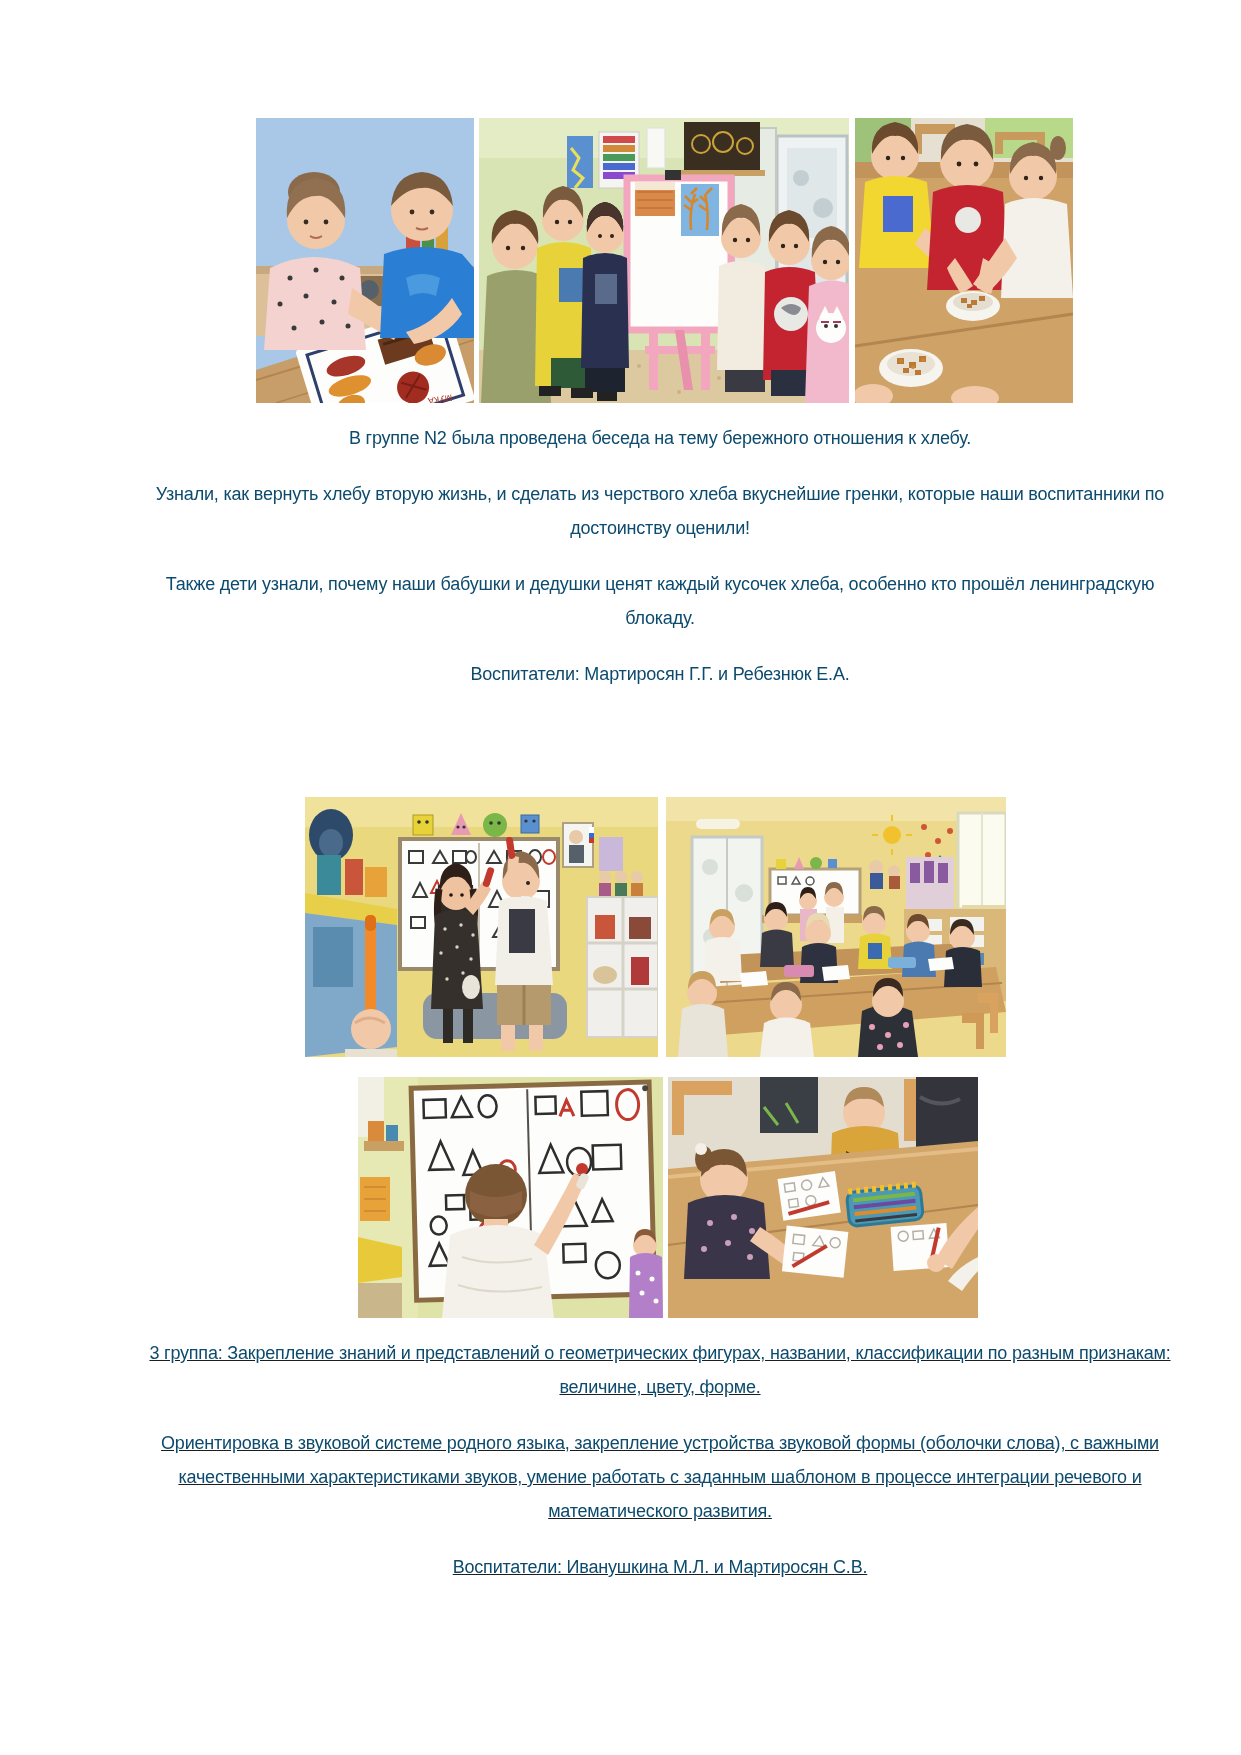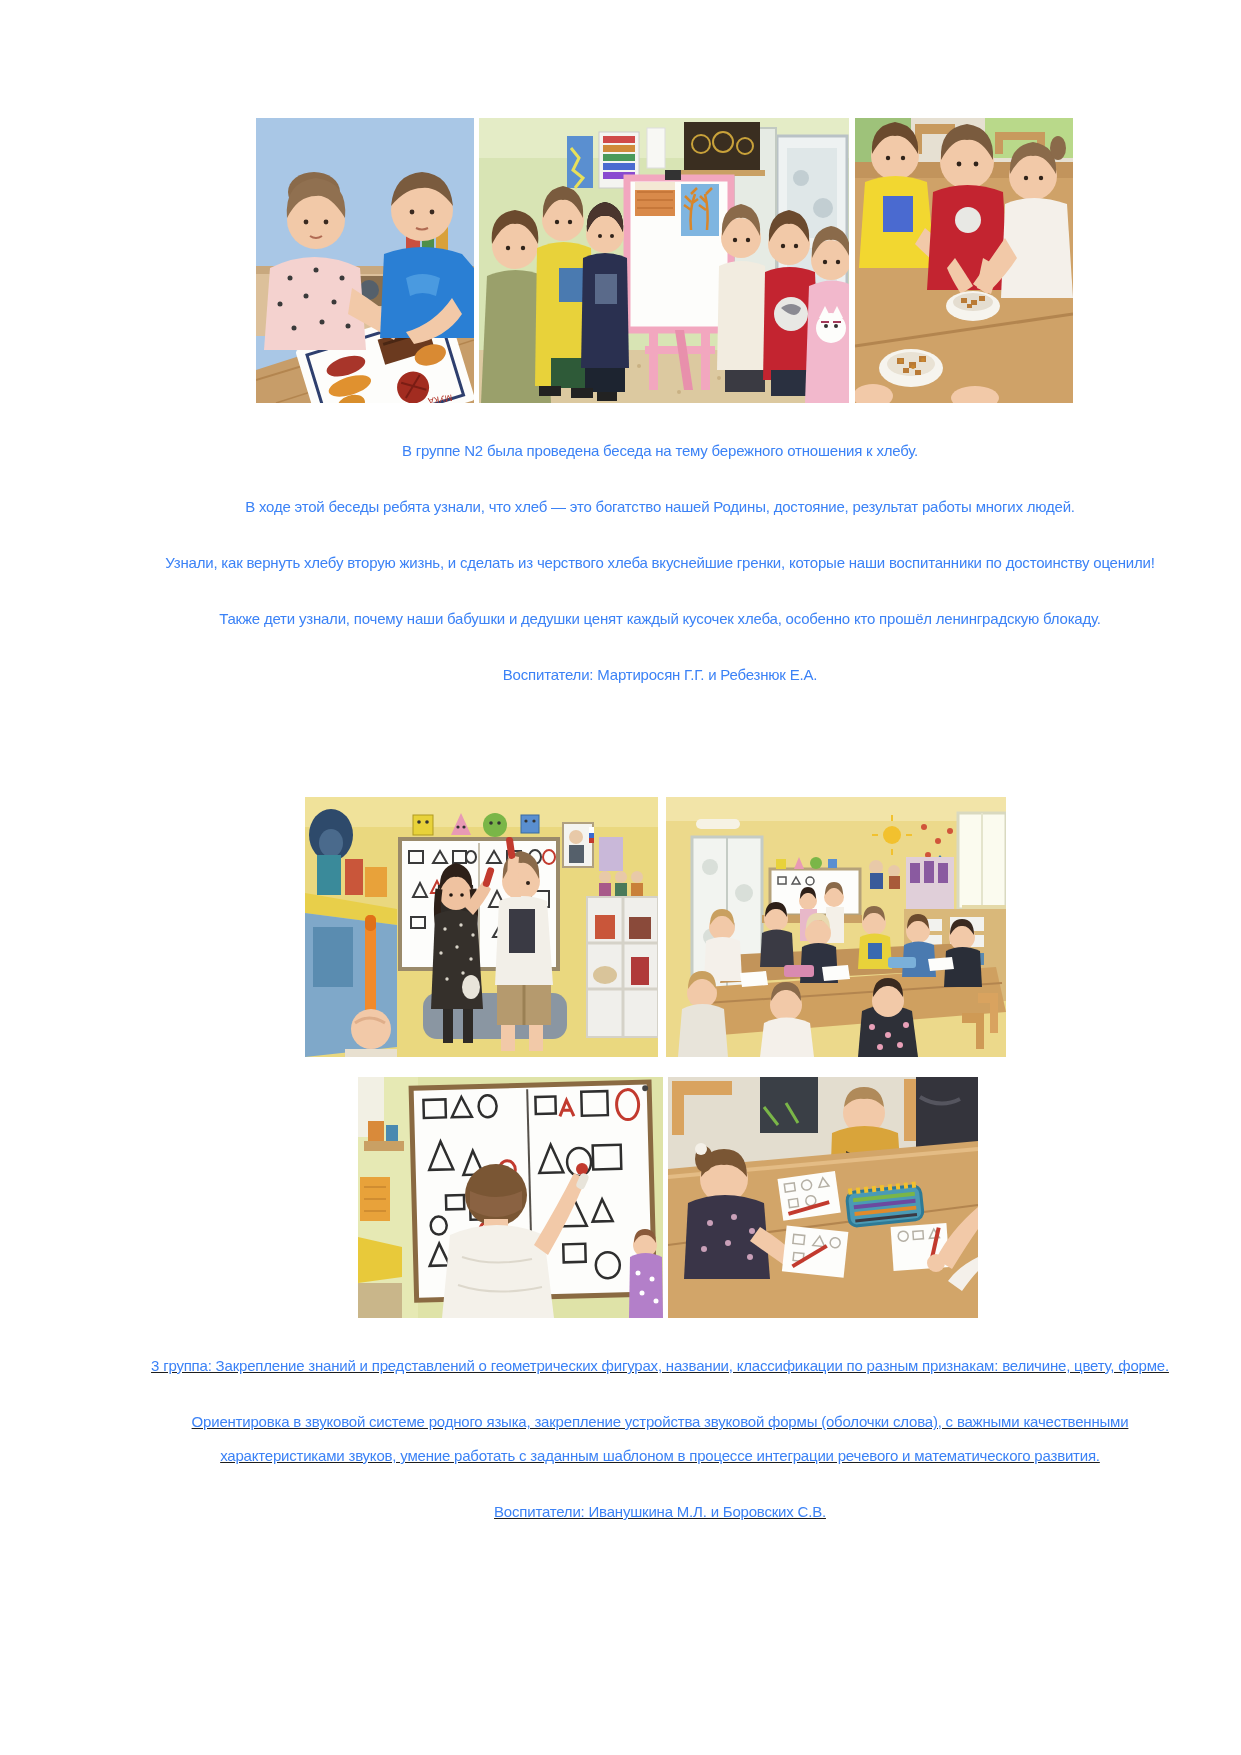--- a/index.html
+++ b/index.html
@@ -1,21 +1,21 @@
 <!DOCTYPE html>
 <html><head>
 <meta charset="utf-8">
 <style>
   html,body{margin:0;padding:0;background:#ffffff;}
   .page{position:relative;width:1241px;height:1755px;background:#ffffff;overflow:hidden;
         font-family:"Liberation Sans",sans-serif;color:#1d1d1d;}
   .photo-row{position:absolute;display:flex;}
   .photo{display:block;flex:0 0 auto;background:#eee;}
   .textblock{position:absolute;left:140px;width:1040px;text-align:center;}
-  .textblock p{margin:13px 0 22px 0;font-size:15px;line-height:34px;letter-spacing:-0.2px;color:#3b82f6;}
+  .textblock p{margin:0 0 22px 0;font-size:18px;line-height:34px;letter-spacing:-0.2px;color:#0c4a6e;}
   .teachers{margin-top:0;}
 </style>
 </head>
 <body>
 
 <div class="page">
 
   <div class="photo-row" style="top:118px;left:256px;">
 
     <svg class="photo" style="margin-right:5px;" width="218" height="285" viewBox="0 0 218 285">
@@ -245,21 +245,20 @@
           <circle cx="58" cy="249" r="2"></circle>
           <circle cx="68" cy="242" r="2"></circle>
         </g>
       <ellipse cx="18" cy="278" rx="20" ry="12" fill="#f2c9a8"></ellipse>
       <ellipse cx="120" cy="280" rx="24" ry="12" fill="#f2c9a8"></ellipse>
     </svg>
   </div>
 
   <div class="textblock" style="top:421px;">
     <p>В группе N2 была проведена беседа на тему бережного отношения к хлебу.</p>
-    <p>В ходе этой беседы ребята узнали, что хлеб — это богатство нашей Родины, достояние, результат работы многих людей.</p>
     <p>Узнали, как вернуть хлебу вторую жизнь, и сделать из черствого хлеба вкуснейшие гренки, которые наши воспитанники по достоинству оценили!</p>
     <p>Также дети узнали, почему наши бабушки и дедушки ценят каждый кусочек хлеба, особенно кто прошёл ленинградскую блокаду.</p>
     <p class="teachers">Воспитатели: Мартиросян Г.Г. и Ребезнюк Е.А.</p>
   </div>
 
   <div class="photo-row" style="top:797px;left:305px;">
 
     <svg class="photo" style="margin-right:8px;" width="353" height="260" viewBox="0 0 353 260">
       <rect width="353" height="260" fill="#ead87f"></rect>
       <rect x="0" y="0" width="353" height="30" fill="#f0e29a"></rect>
@@ -700,16 +699,16 @@
 
       <path d="M310,130 q-28,24 -42,52 l16,10 q16,-26 26,-40 Z" fill="#f2c9a8"></path>
       <path d="M310,180 q-20,10 -30,24 l14,10 q10,-14 16,-20 Z" fill="#f4f0ea"></path>
       <circle cx="268" cy="186" r="9" fill="#f2c9a8"></circle>
     </svg>
   </div>
 
   <div class="textblock" style="top:1336px;text-decoration:underline;">
     <p>3 группа: Закрепление знаний и представлений о геометрических фигурах, названии, классификации по разным признакам: величине, цвету, форме.</p>
     <p>Ориентировка в звуковой системе родного языка, закрепление устройства звуковой формы (оболочки слова), с важными качественными характеристиками звуков, умение работать с заданным шаблоном в процессе интеграции речевого и математического развития.</p>
-    <p class="teachers">Воспитатели: Иванушкина М.Л. и Боровских С.В.</p>
+    <p class="teachers">Воспитатели: Иванушкина М.Л. и Мартиросян С.В.</p>
   </div>
 
 </div>
 
 </body></html>

